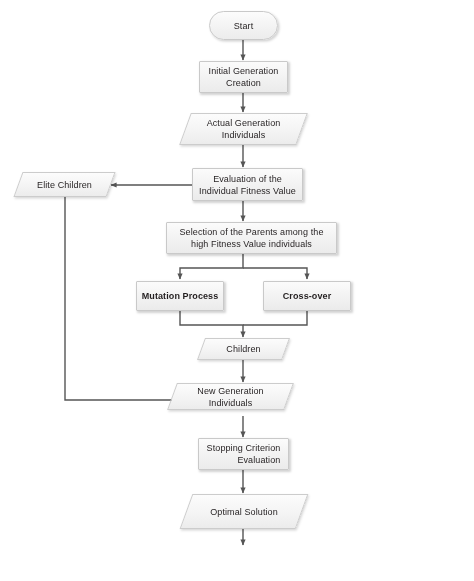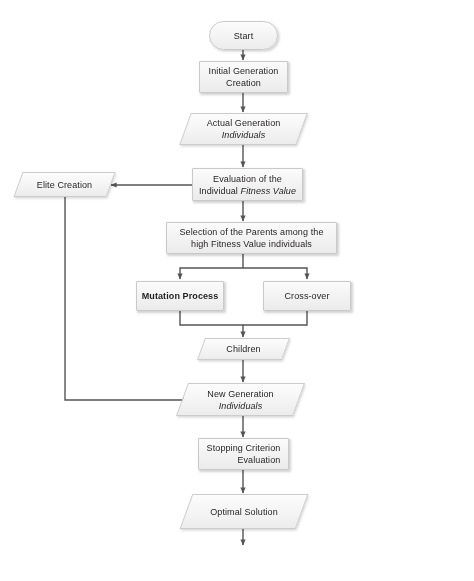--- a/index.html
+++ b/index.html
@@ -39,21 +39,20 @@
     line-height: 12px;
     letter-spacing: 0.1px;
   }
   .node .label {
     position: relative;
     z-index: 2;
     padding: 0 5px;
     white-space: nowrap;
   }
   .node .label .it {
-    font-style: italic;
   }
   
   .proc {
     background: linear-gradient(180deg, #fbfbfb 0%, #f2f2f2 55%, #ebebeb 100%);
     border: 1px solid #c9c9c9;
     border-radius: 1px;
     box-shadow: 1.5px 1.5px 2.5px rgba(0,0,0,0.18);
   }
   
   .term {
@@ -103,21 +102,21 @@
       <path d="M180,311 L180,325 L243,325 L243,337" marker-end="url(#arrow)"></path>
       <path d="M307,311 L307,325 L243,325"></path>
       <line x1="243" y1="360" x2="243" y2="382" marker-end="url(#arrow)"></line>
       <path d="M65,196 L65,400 L189,400" marker-end="url(#arrow)"></path>
       <line x1="243" y1="416" x2="243" y2="437" marker-end="url(#arrow)"></line>
       <line x1="243" y1="470" x2="243" y2="493" marker-end="url(#arrow)"></line>
       <line x1="243" y1="526" x2="243" y2="545" marker-end="url(#arrow)"></line>
     </g>
   </svg>
 
-  <div class="node term" style="left:209px; top:21px; width:69px; height:29px;">
+  <div class="node term" style="left:209px; top:11px; width:69px; height:29px;">
     <span class="label">Start</span>
   </div>
 
   <div class="node proc" style="left:199px; top:61px; width:89px; height:32px;">
     <span class="label">
       <span>Initial Generation</span><br>
       <span>Creation</span>
     </span>
   </div>
 
@@ -131,44 +130,44 @@
 
   <div class="node proc" style="left:192px; top:168px; width:111px; height:33px;">
     <span class="label">
       <span>Evaluation of the</span><br>
       <span>Individual </span><span class="it">Fitness Value</span>
     </span>
   </div>
 
   <div class="node data" style="left:18px; top:172px; width:93px; height:25px;">
     <span class="skew"></span>
-    <span class="label it">Elite Creation</span>
+    <span class="label it">Elite Children</span>
   </div>
 
   <div class="node proc" style="left:166px; top:222px; width:171px; height:32px;">
     <span class="label">
       <span>Selection of the Parents among the</span><br>
       <span>high Fitness Value individuals</span>
     </span>
   </div>
 
   <div class="node proc" style="left:136px; top:281px; width:88px; height:30px;font-weight:bold;">
     <span class="label">Mutation Process</span>
   </div>
 
-  <div class="node proc" style="left:263px; top:281px; width:88px; height:30px;">
+  <div class="node proc" style="left:263px; top:281px; width:88px; height:30px;font-weight:bold;">
     <span class="label">Cross-over</span>
   </div>
 
   <div class="node data" style="left:201px; top:338px; width:85px; height:22px;">
     <span class="skew"></span>
     <span class="label it">Children</span>
   </div>
 
-  <div class="node data" style="left:182px; top:383px; width:117px; height:33px;">
+  <div class="node data" style="left:172px; top:383px; width:117px; height:27px;">
     <span class="skew"></span>
     <span class="label">
       <span>New Generation</span><br>
       <span class="it">Individuals</span>
     </span>
   </div>
 
   <div class="node proc" style="left:198px; top:438px; width:91px; height:32px;text-align:right;">
     <span class="label">
       <span>Stopping Criterion</span><br>

